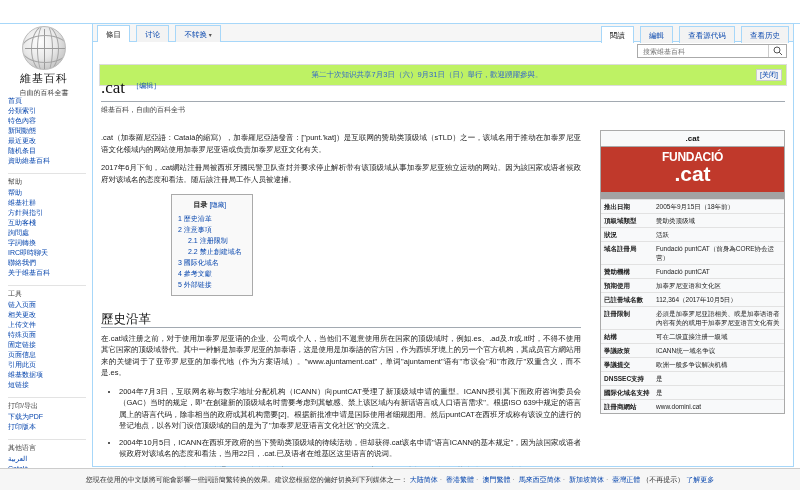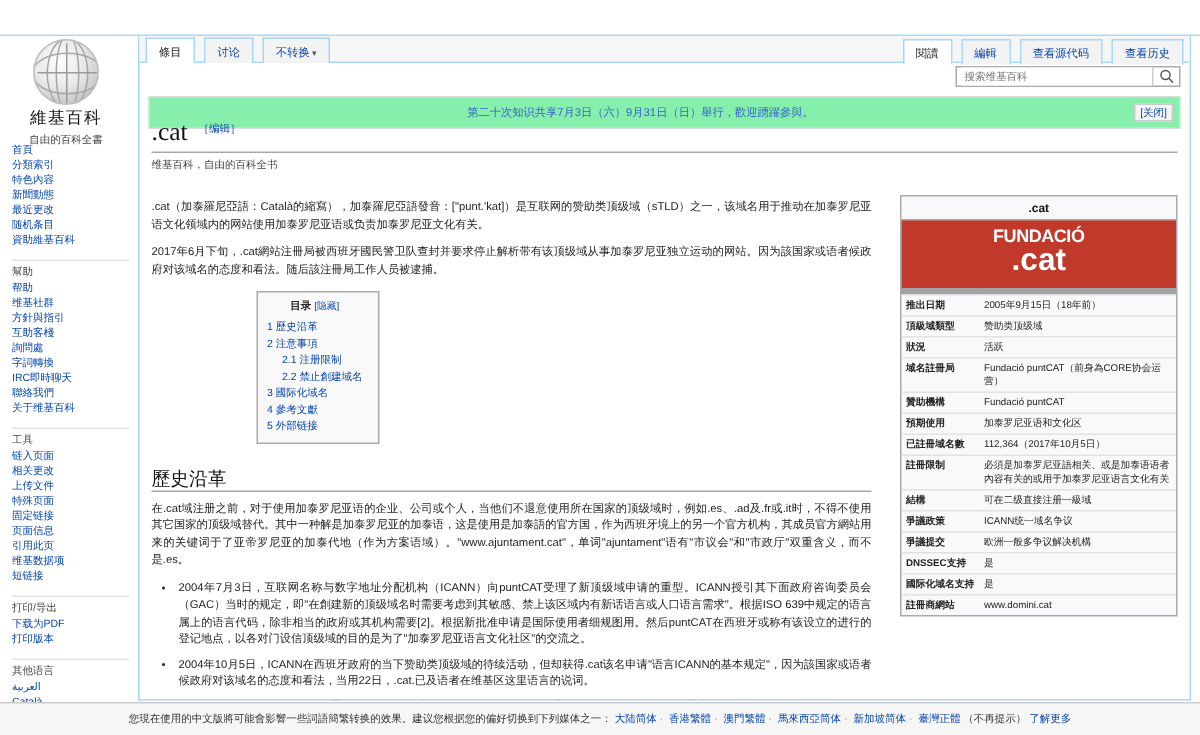--- a/index.html
+++ b/index.html
@@ -52,21 +52,21 @@
   .side-group { margin-bottom: 7px; }
   .side-head { color: #444; font-size: 7px; margin: 0 0 1px 2px; }
   .side-item { color: #0645ad; margin-left: 2px; white-space: nowrap; }
   .side-sep { height: 1px; background: #e3e3e3; margin: 3px 2px; }
 
   
   #content {
     position: absolute; left: 92px; top: 24px; width: 702px; height: 443px;
     background: #fff; border: 1px solid #a7d7f9; border-top: none;
   }
-  #tabs { position: relative; height: 18px; border-bottom: 1px solid #a7d7f9; background: #f6f6f6; font-family: Liberation Serif, serif; }
+  #tabs { position: relative; height: 18px; border-bottom: 1px solid #a7d7f9; background: #f6f6f6; }
   .tab {
     display: inline-block; height: 17px; line-height: 17px; padding: 0 8px;
     font-size: 7.5px; color: #0645ad; border: 1px solid #a7d7f9; border-bottom: none;
     background: #f3f3f3; margin: 1px 0 0 4px; vertical-align: top;
   }
   .tab.active { background: #fff; color: #222; }
   .tab.has-caret:after { content: " \25BE"; font-size: 6px; color: #555; }
   #tabs .tabs-right { position: absolute; right: 4px; top: 1px; }
   #searchbox {
     position: absolute; right: 6px; top: 2px; width: 150px; height: 14px;
@@ -77,21 +77,21 @@
     font-size: 7px; color: #777; font-family: "Liberation Sans", sans-serif;
   }
   #search-icon-btn {
     position: absolute; right: 0; top: 0; width: 18px; height: 12px; border-left: 1px solid #ccc;
   }
   #search-icon-btn svg { position: absolute; left: 4px; top: 1px; }
 
   
   #notice {
     position: relative; margin: 6px 6px 0 6px; padding: 5px 40px 5px 8px;
-    border: 1px solid #dcdcdc; background: #86efac; text-align: center;
+    border: 1px solid #dcdcdc; background: #bef264; text-align: center;
     font-size: 7.5px; color: #222;
   }
   #notice-close {
     position: absolute; right: 4px; top: 4px; font-size: 7px; color: #0645ad;
     border: 1px solid #ccc; padding: 0 3px; background: #f5f5f5;
   }
 
   
   #article { position: absolute; left: 0; top: 48px; width: 700px; height: 395px; overflow: hidden; }
   #title-row { margin: 6px 0 0 8px; }
@@ -126,21 +126,21 @@
   
   #infobox {
     position: absolute; right: 8px; top: 58px; width: 185px;
     border: 1px solid #aaa; background: #f8f9fa; font-size: 6.5px; line-height: 9px;
   }
   #infobox .ib-title {
     text-align: center; font-weight: bold; padding: 3px 0; font-size: 8px; color: #111;
   }
   #ib-logo {
     background: #c0392b; color: #fff; text-align: center; padding: 6px 0 8px 0;
-    font-family: "Liberation Sans", sans-serif; border-top: 1px solid #aaa; border-bottom: 4px solid #a3a3a3;
+    font-family: "Liberation Sans", sans-serif; border-top: 1px solid #aaa; border-bottom: 7px solid #a3a3a3;
   }
   #ib-logo .l1 { font-size: 12px; font-weight: bold; letter-spacing: -0.3px; }
   #ib-logo .l2 { font-size: 21px; font-weight: bold; line-height: 20px; margin-top: 2px; }
   #infobox table { border-collapse: collapse; width: 100%; }
   #infobox td { padding: 2px 3px; vertical-align: top; border-top: 1px solid #e2e2e2; }
   #infobox td.k { width: 52px; color: #222; font-weight: bold; }
   #infobox td.v { color: #222; }
 
   
   #bottombar {

